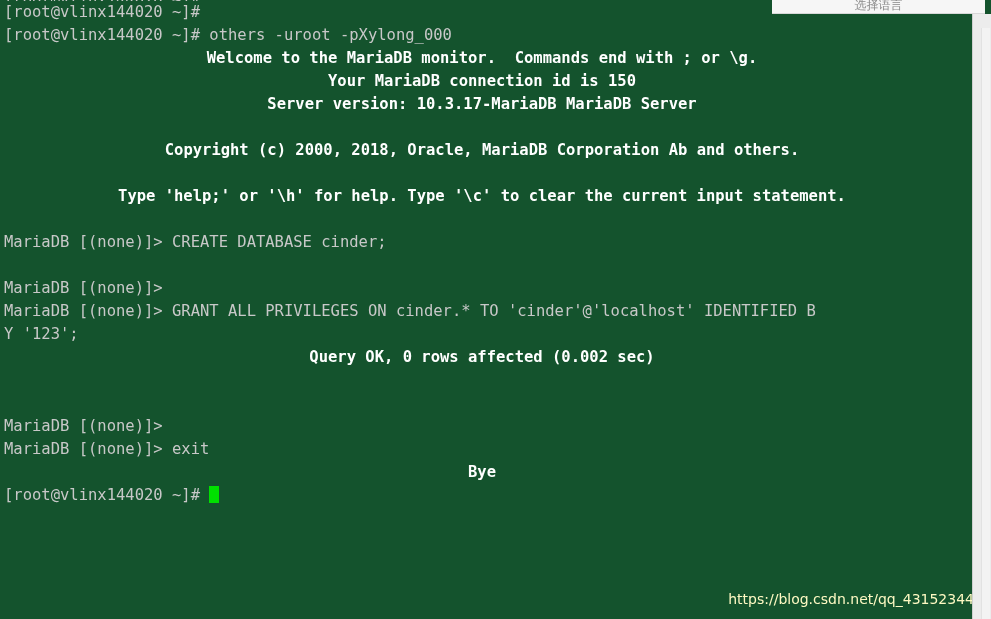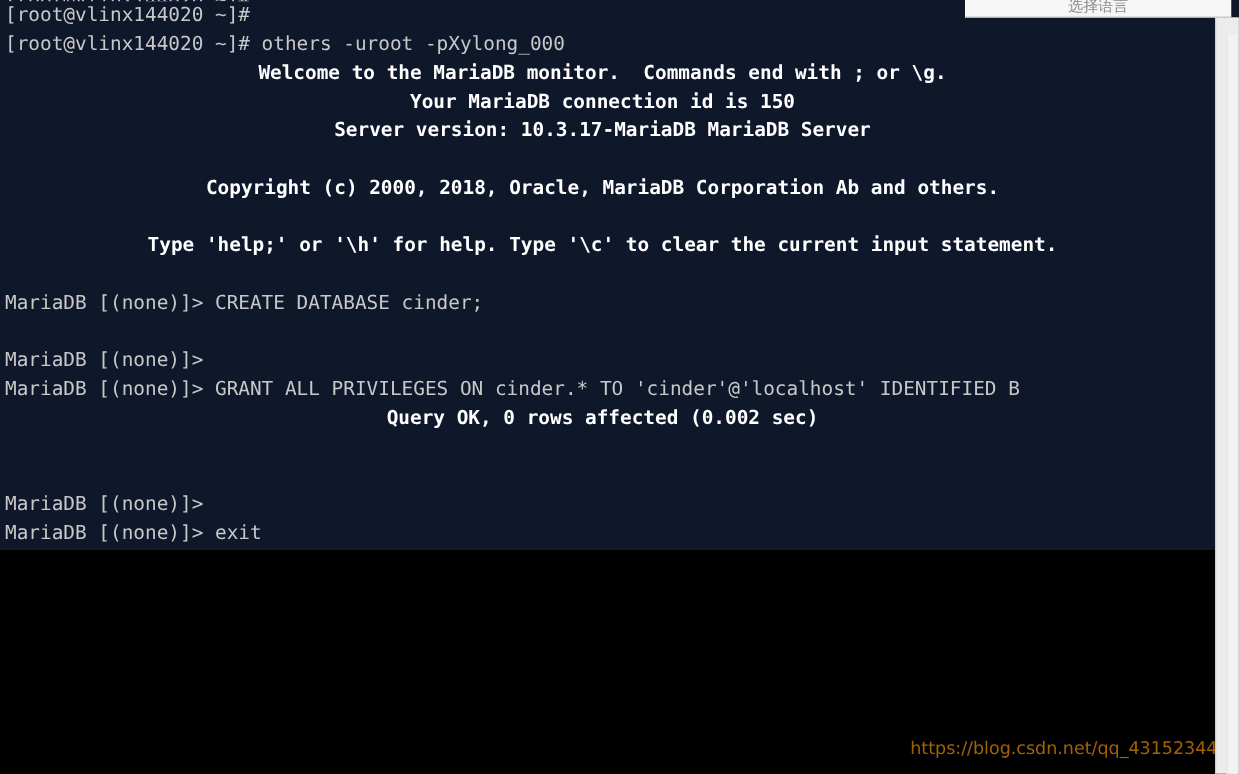--- a/index.html
+++ b/index.html
@@ -14,23 +14,24 @@
     position: relative;
     font-family: "DejaVu Sans Mono", "Liberation Mono", monospace;
   }
 
   
   #terminal {
     position: absolute;
     left: 0;
     top: 0;
     width: 991px;
-    height: 440px;
-    background: #0f172a;
+    height: 619px;
+    background: #14532d;
     overflow: hidden;
+    text-decoration: underline;
   }
   #screen {
     position: absolute;
     left: 0;
     top: -11px;          
     width: 960px;
     padding: 0 0 0 4px;
     box-sizing: border-box;
   }
   .row {
@@ -118,21 +119,21 @@
     z-index: 4;
   }
 
   
   #watermark {
     position: absolute;
     right: 17px;
     bottom: 12px;
     font-family: "DejaVu Sans", "Liberation Sans", sans-serif;
     font-size: 14px;
-    color: #a16207;
+    color: #fef9c3;
     white-space: nowrap;
     z-index: 3;
   }
 </style>
 </head>
 <body>
 
 <div id="terminal">
   <div id="screen">
       <div class="row prompt clip-top">[root@vlinx144020 ~]#</div>
@@ -143,20 +144,21 @@
       <div class="row out">Server version: 10.3.17-MariaDB MariaDB Server</div>
       <div class="row blank"></div>
       <div class="row out">Copyright (c) 2000, 2018, Oracle, MariaDB Corporation Ab and others.</div>
       <div class="row blank"></div>
       <div class="row out">Type 'help;' or '\h' for help. Type '\c' to clear the current input statement.</div>
       <div class="row blank"></div>
       <div class="row prompt">MariaDB [(none)]&gt; CREATE DATABASE cinder;</div>
       <div class="row blank"></div>
       <div class="row prompt">MariaDB [(none)]&gt;</div>
       <div class="row prompt">MariaDB [(none)]&gt; GRANT ALL PRIVILEGES ON cinder.* TO 'cinder'@'localhost' IDENTIFIED B</div>
+      <div class="row prompt">Y '123';</div>
       <div class="row out">Query OK, 0 rows affected (0.002 sec)</div>
       <div class="row blank"></div>
       <div class="row blank"></div>
       <div class="row prompt">MariaDB [(none)]&gt;</div>
       <div class="row prompt">MariaDB [(none)]&gt; exit</div>
       <div class="row out">Bye</div>
       <div class="row prompt"><span>[root@vlinx144020 ~]# </span><span class="cursor" style="background: rgb(0, 224, 0);"></span></div>
     </div>
 </div>
 

